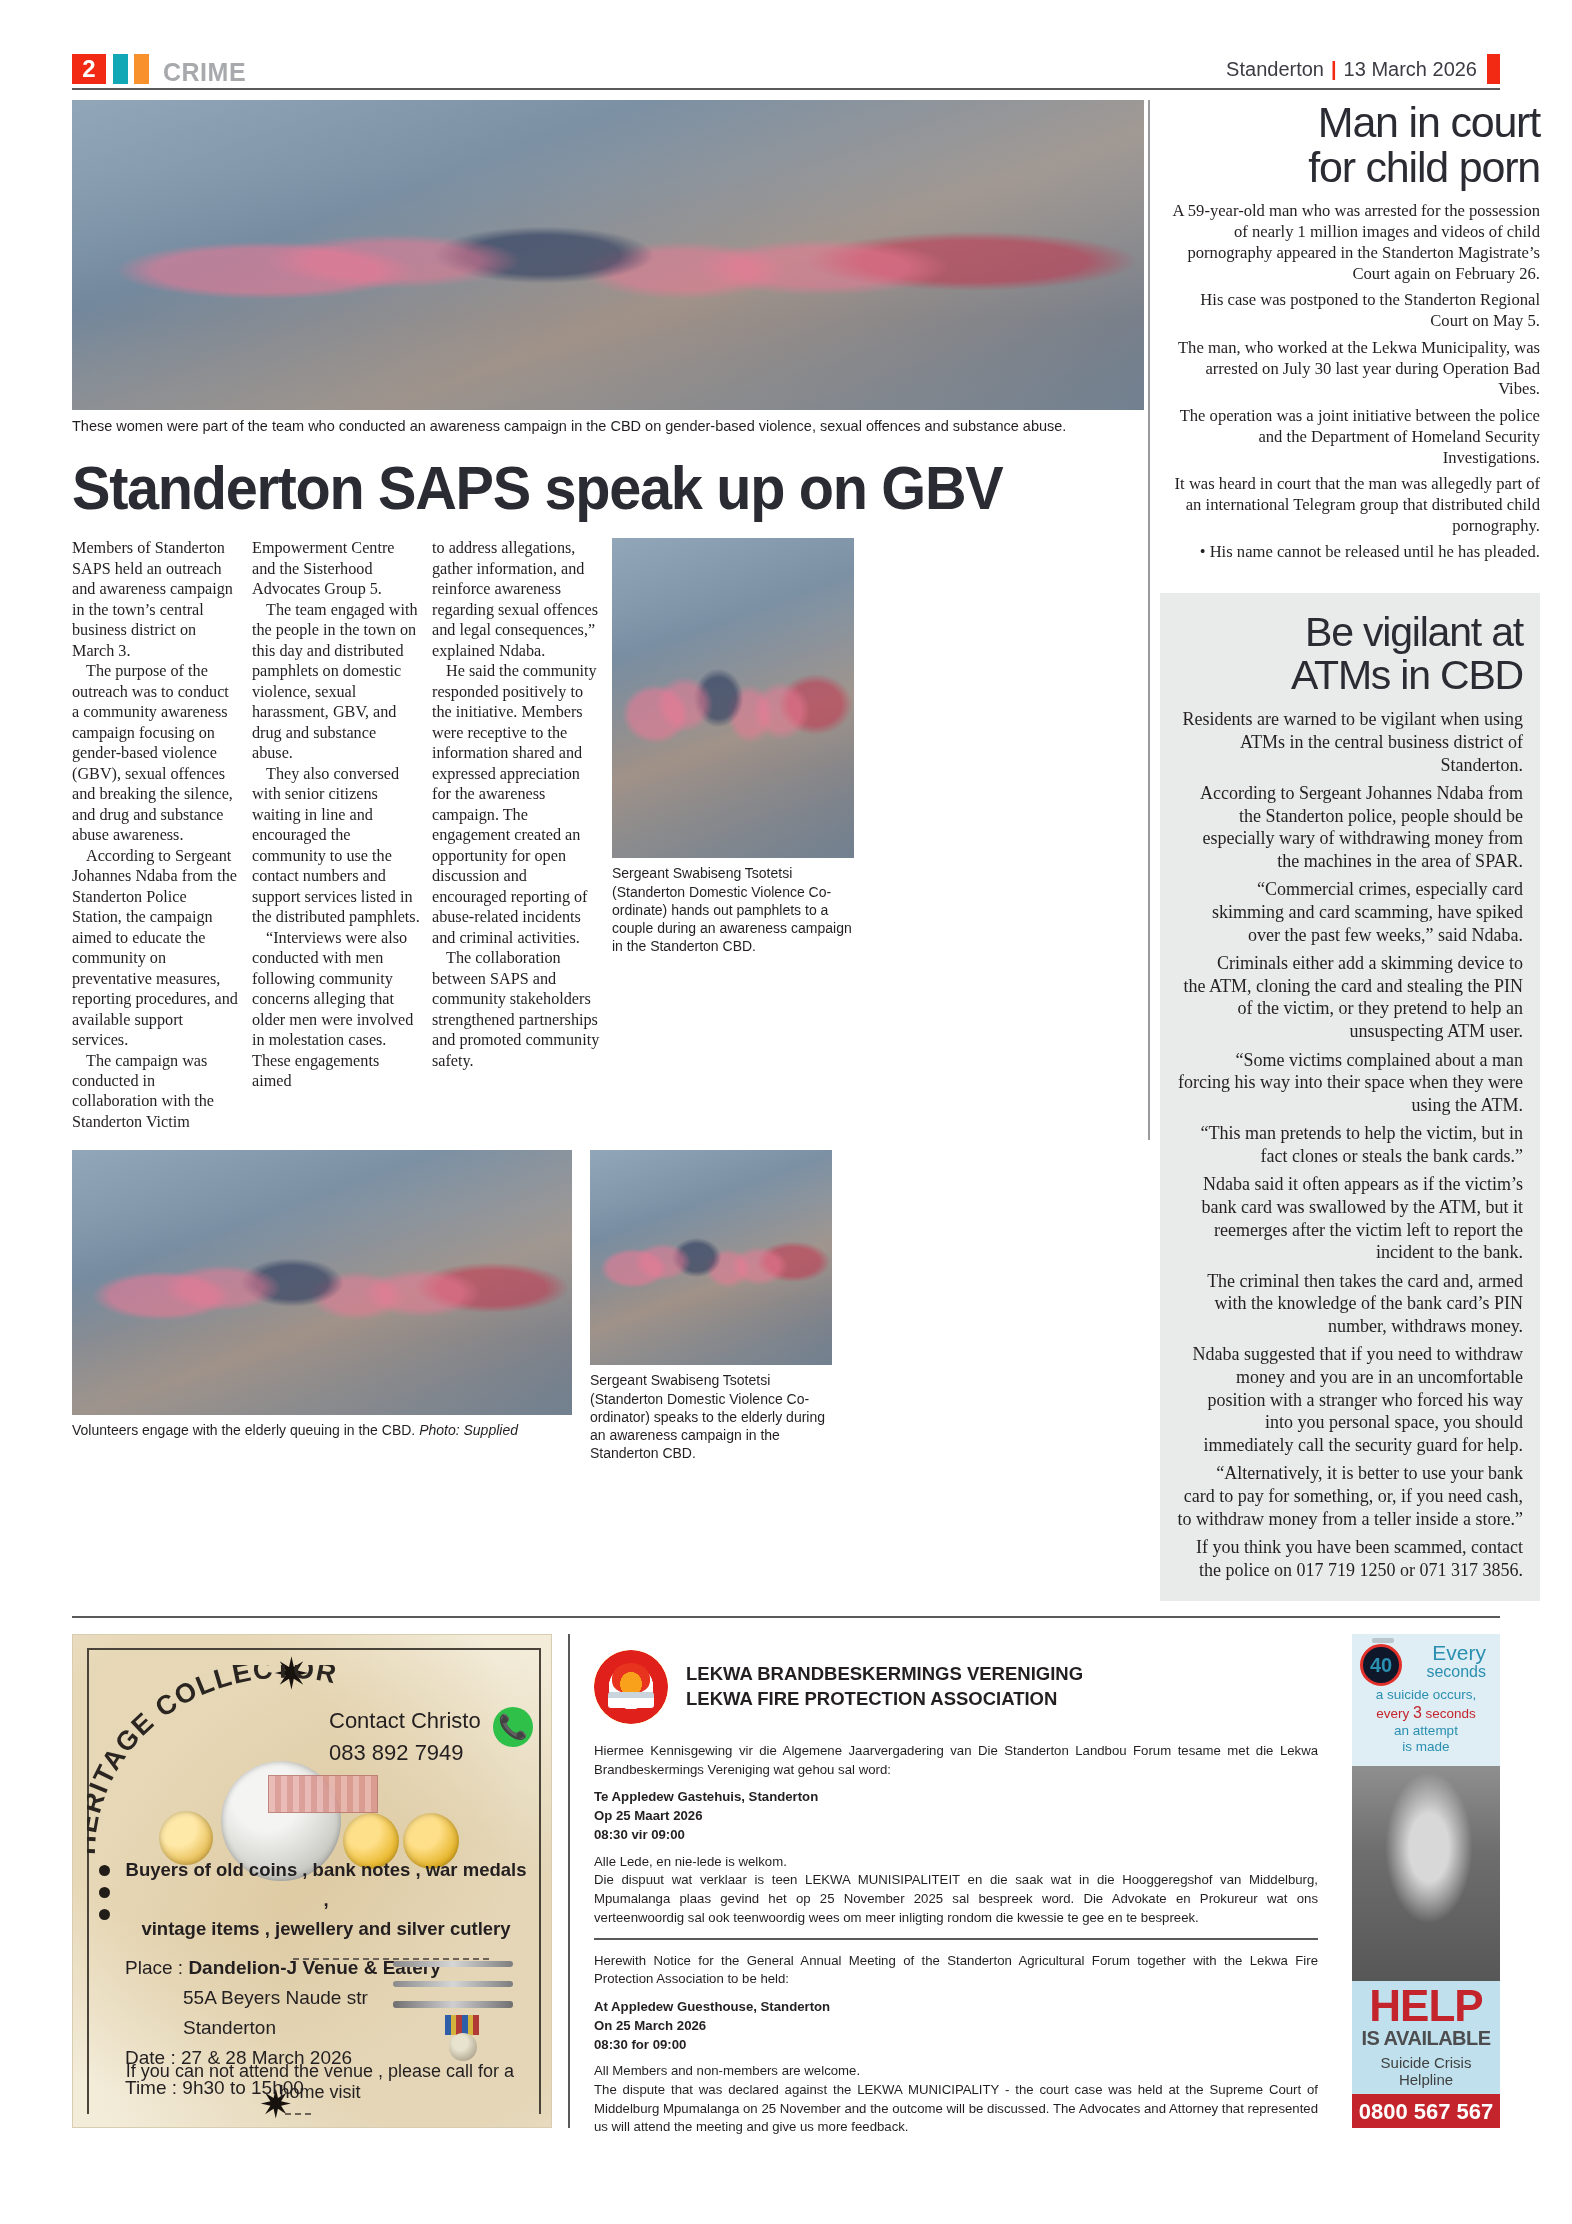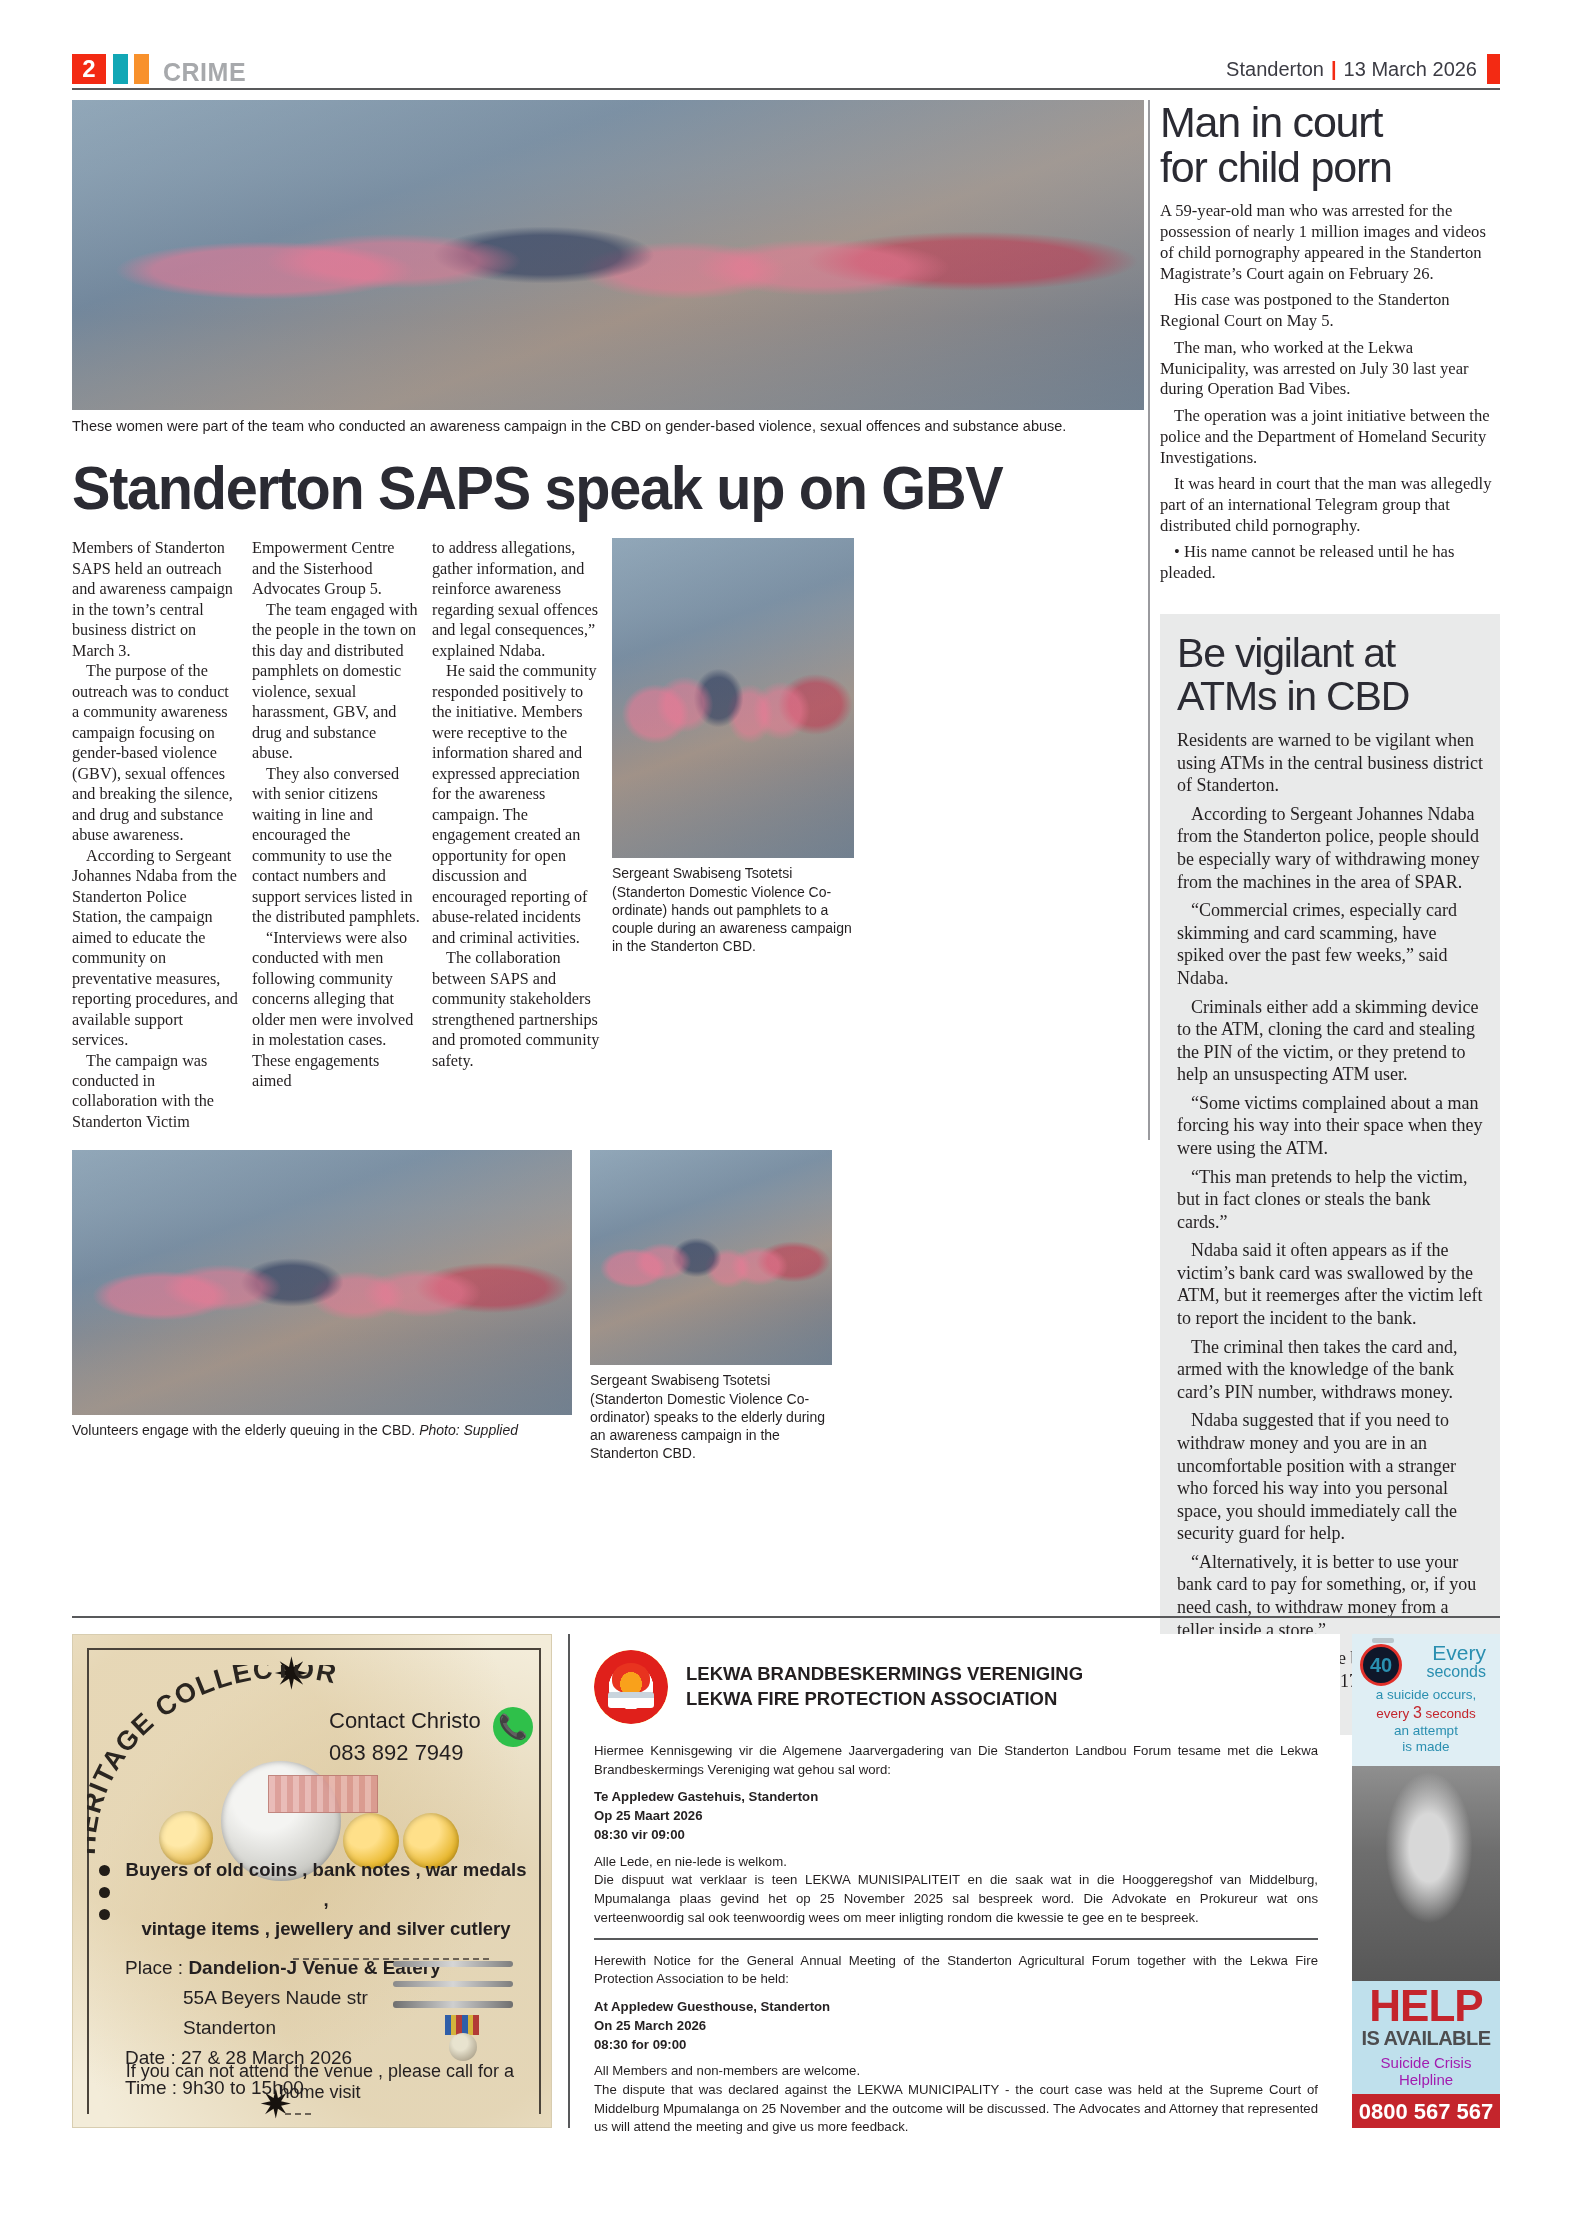--- a/index.html
+++ b/index.html
@@ -86,21 +86,21 @@
   .photo.p-bot1 { width: 500px; height: 265px; }
   .photo.p-bot2 { width: 242px; height: 215px; }
   .mini-cap {
     font-family: "Liberation Sans", sans-serif; font-size: 14px;
     line-height: 1.3; margin-top: 6px;
   }
   .bottom-row { display: flex; gap: 18px; margin-top: 18px; align-items: flex-start; }
   .credit { font-style: italic; }
 
   
-  .rail { position: absolute; left: 1160px; top: 100px; width: 340px; }
+  .rail { position: absolute; left: 1160px; top: 100px; width: 380px; text-align: right; }
   .rail-div {
     position: absolute; left: 1148px; top: 100px;
     width: 2px; height: 1040px; background: #9a9a9e;
   }
   .rail-hl {
     font-family: "Liberation Sans", sans-serif; font-weight: 300;
     font-size: 43px; line-height: 1.04; letter-spacing: -1.2px;
     color: #2b2b33;
   }
   .rail p {
@@ -248,21 +248,21 @@
   .help-big .h1 {
     font-family:"Liberation Sans", sans-serif; font-weight:bold;
     font-size:44px; color:#c4252c; letter-spacing:-1px; line-height:.95;
   }
   .help-big .h2 {
     font-family:"Liberation Sans", sans-serif; font-weight:bold;
     font-size:20px; color:#4d4d4f; letter-spacing:-.5px;
   }
   .help-big .h3 {
     font-family:"Liberation Sans", sans-serif; font-weight:300;
-    font-size:15px; color:#a21caf; line-height:1.15; margin-top:4px;
+    font-size:15px; color:#404040; line-height:1.15; margin-top:4px;
   }
   .help-num {
     background:#c4252c; color:#fff; text-align:center;
     font-family:"Liberation Sans", sans-serif; font-weight:bold;
     font-size:22px; padding:5px 0 7px;
   }
 </style>
 </head>
 <body>
 

